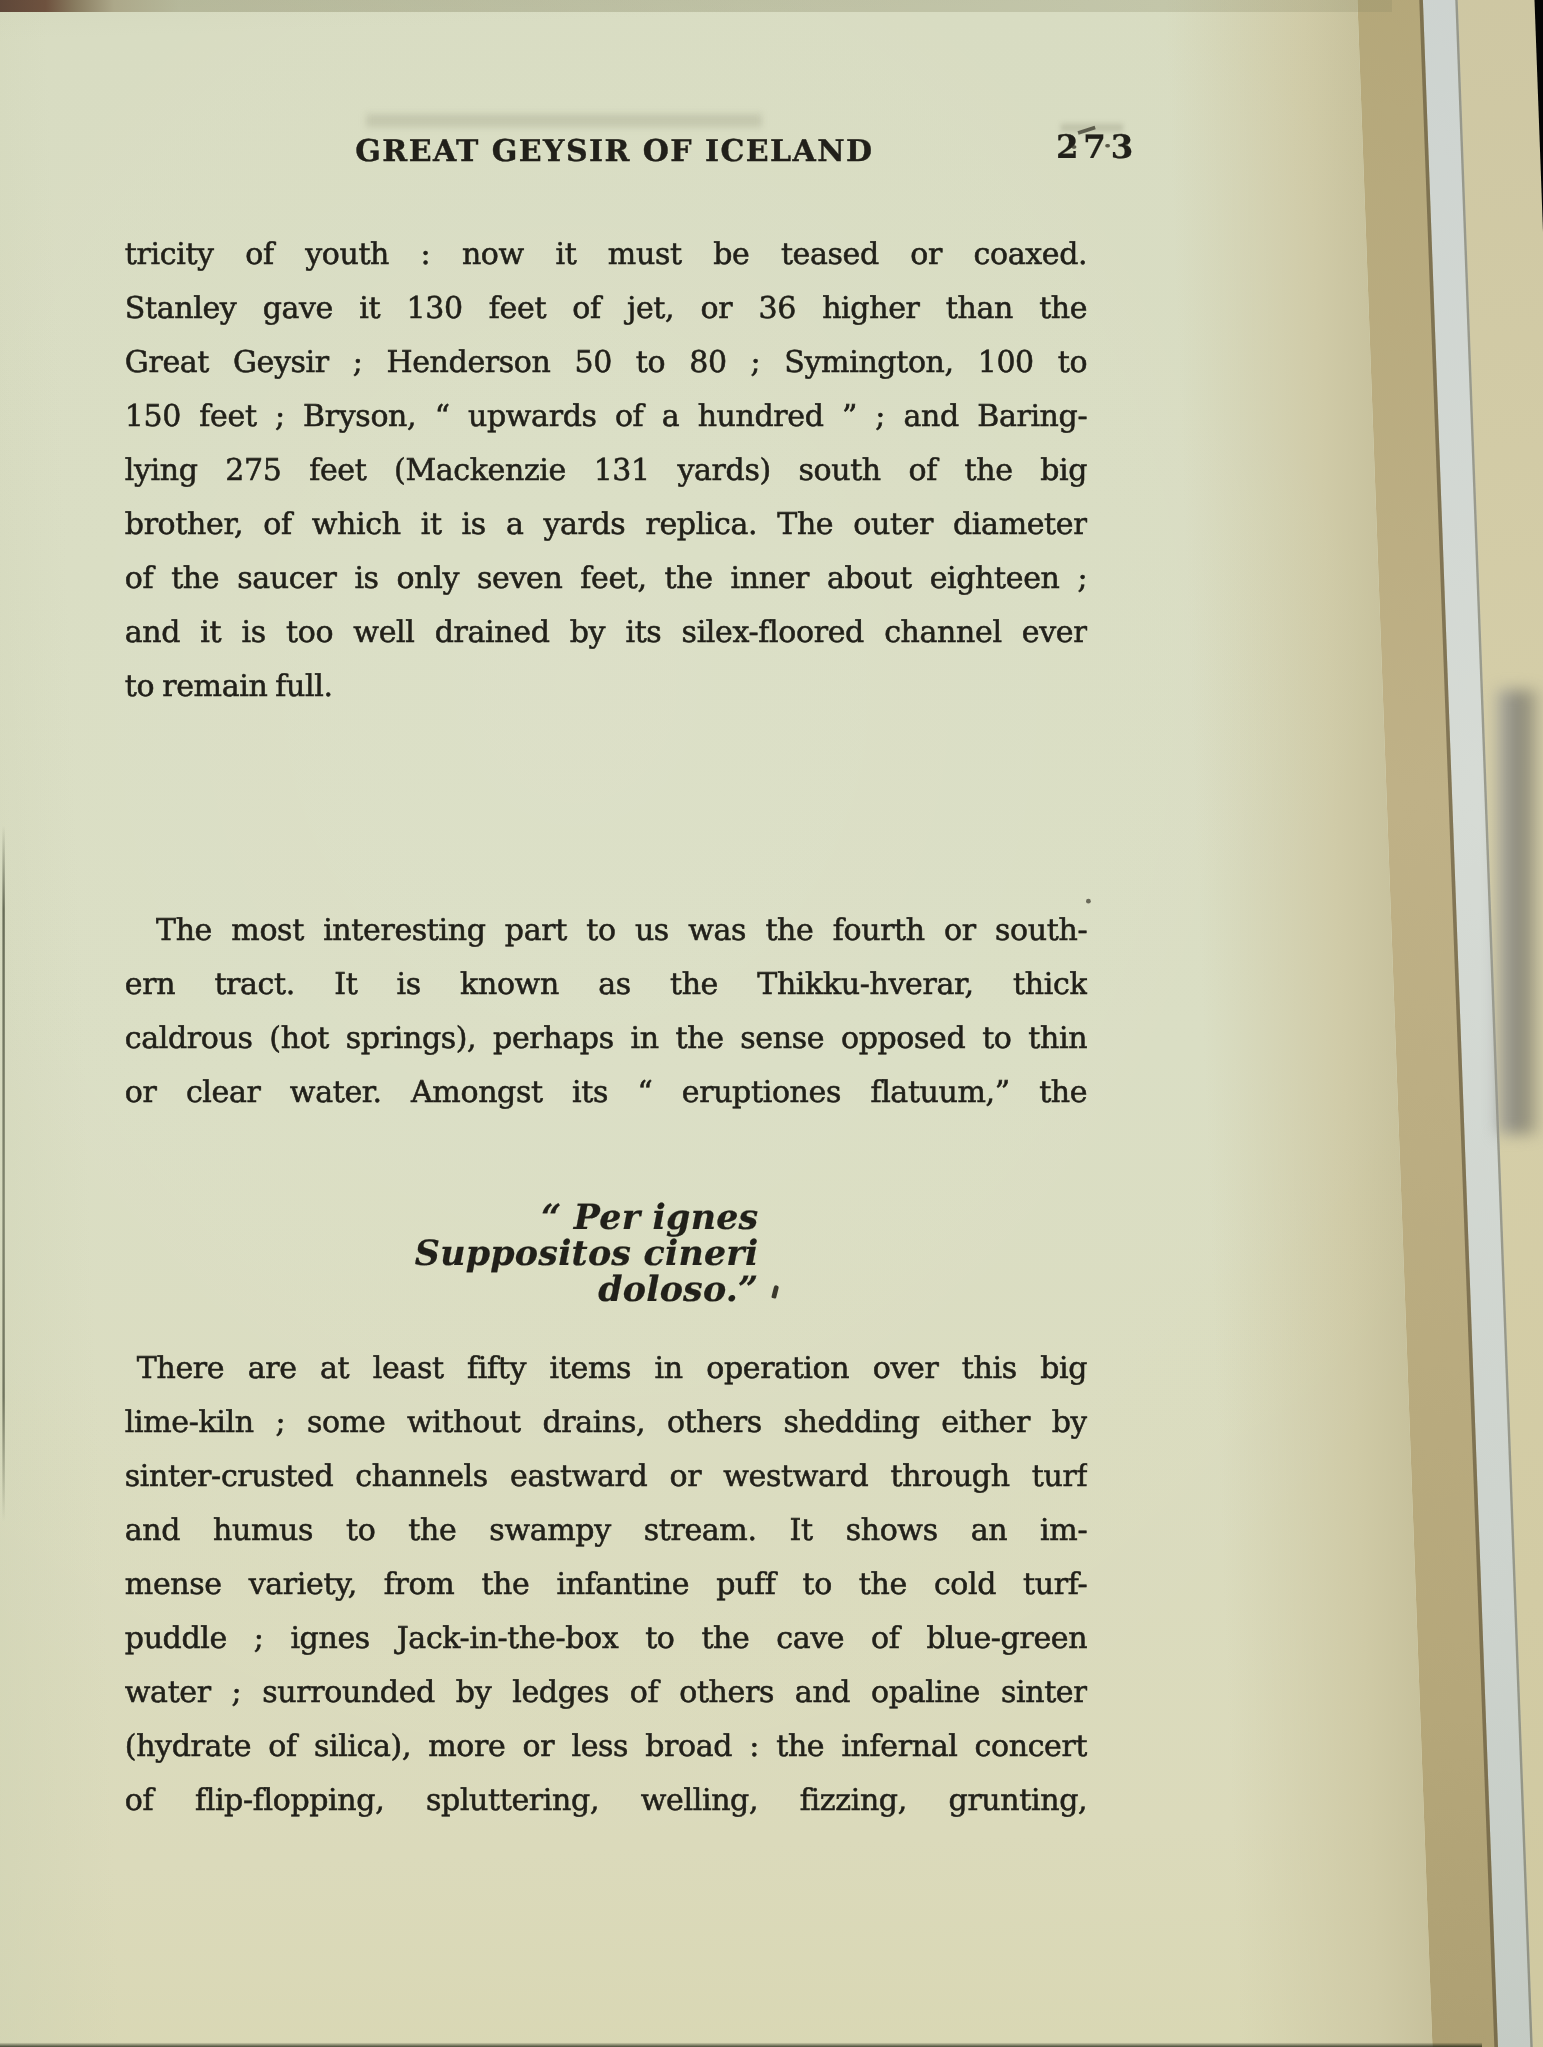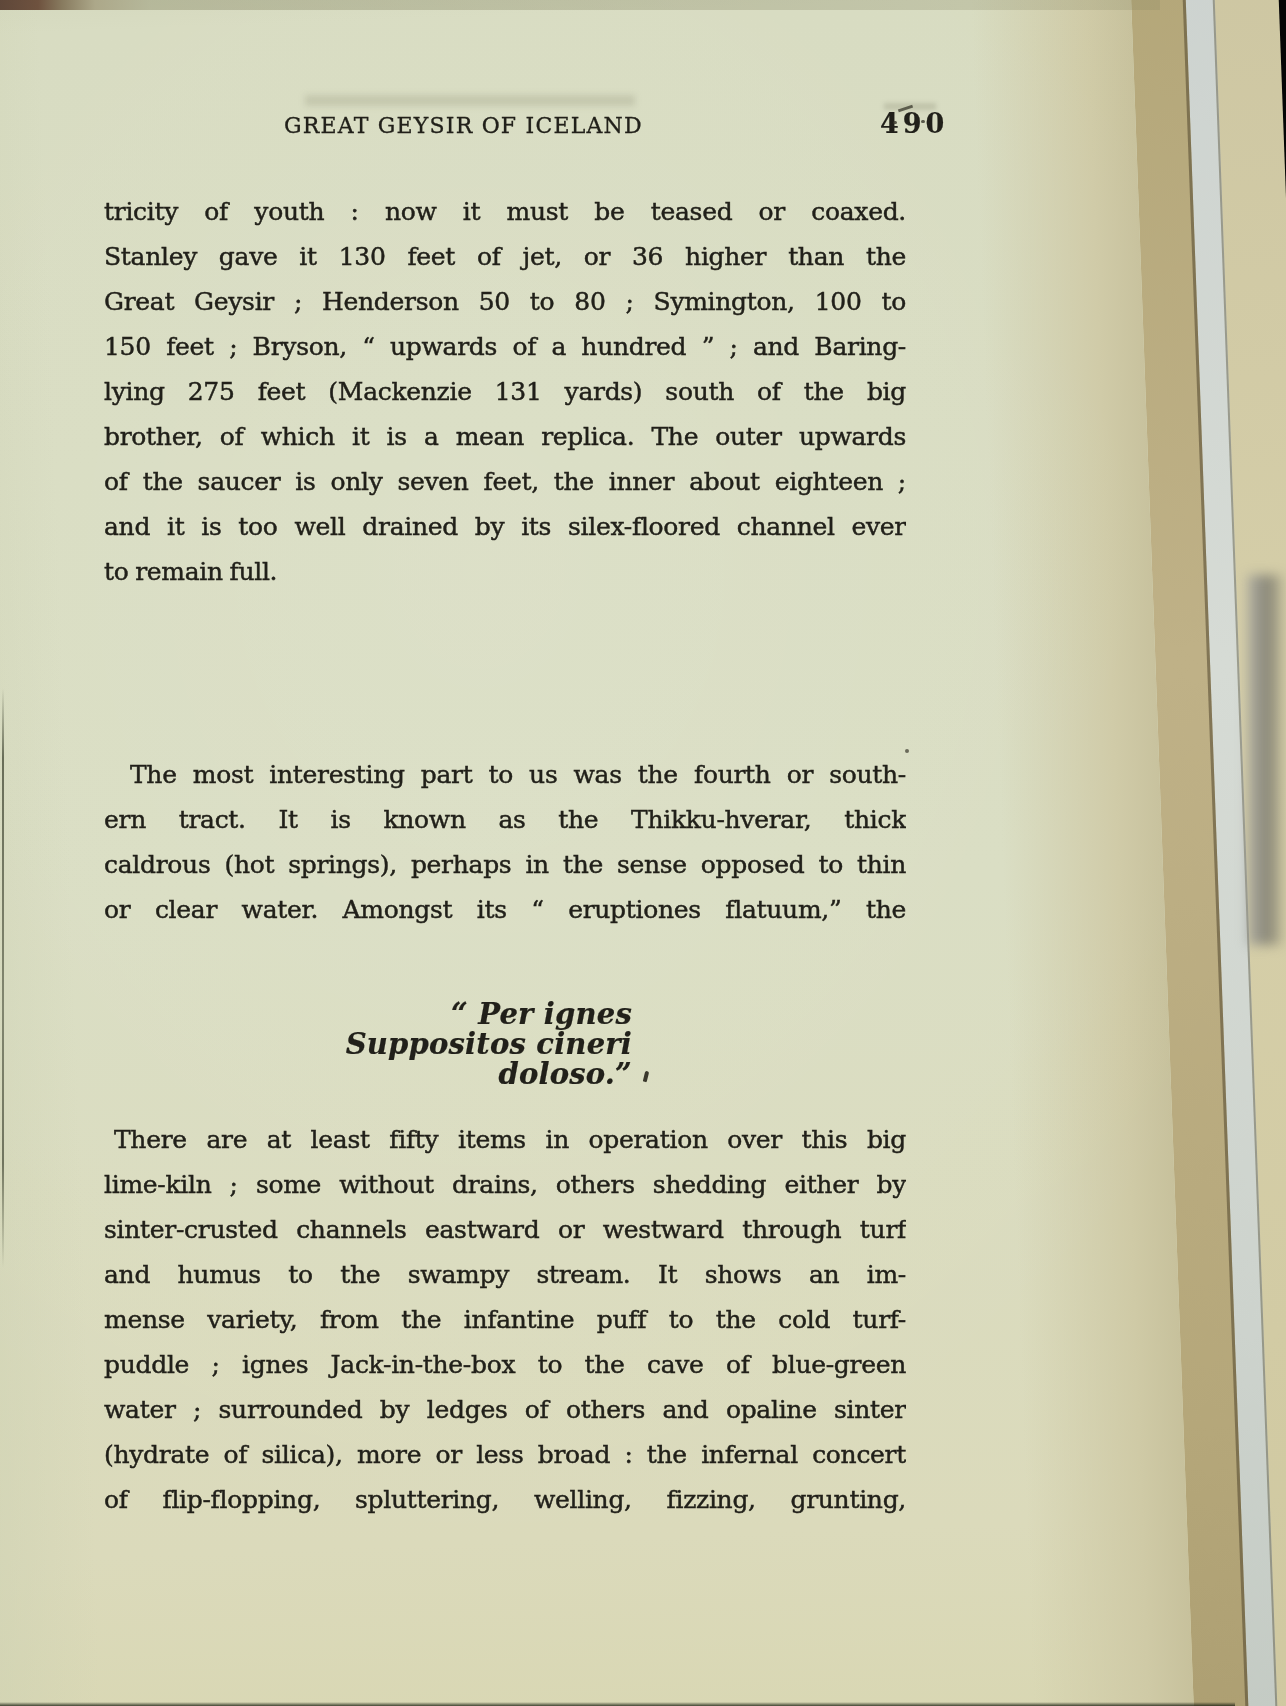--- a/index.html
+++ b/index.html
@@ -37,22 +37,22 @@
   #bottom-edge{position:absolute;left:0;bottom:0;width:1235px;height:4px;z-index:4;
     background:linear-gradient(180deg,rgba(0,0,0,0),rgba(28,33,18,.8));}
   
   .speck{position:absolute;z-index:11;background:#3a382c;}
   #ghost-header{position:absolute;left:305px;top:95px;width:330px;height:11px;z-index:9;
     background:rgba(115,115,90,.20);filter:blur(3px);}
   #ghost-number{position:absolute;left:884px;top:103px;width:52px;height:7px;z-index:9;
     background:rgba(110,108,85,.22);filter:blur(2px);}
   
   #text-layer{position:absolute;inset:0;z-index:10;color:#21201a;}
-  #header-title{position:absolute;left:284px;top:112px;
-    font-size:22px;font-weight:normal;letter-spacing:1.2px;line-height:28px;
+  #header-title{position:absolute;left:296px;top:112px;
+    font-size:25px;font-weight:bold;letter-spacing:1.2px;line-height:28px;
     -webkit-text-stroke:0.3px #23221b;}
   #page-number{position:absolute;left:880px;top:108px;
     font-size:27px;font-weight:bold;letter-spacing:4px;line-height:32px;
     -webkit-text-stroke:0.2px #23221b;}
   .para{position:absolute;left:104px;width:802px;}
   #para-1{top:189px;}
   #para-2{top:752px;}
   #para-3{top:1117px;}
   .line{
     width:802px;height:45px;line-height:45px;
@@ -80,29 +80,29 @@
 <div id="blur-artifact"></div>
 <div id="top-shade"></div>
 <div id="gutter-shadow"></div>
 <div id="bottom-edge"></div>
 <div id="ghost-header"></div>
 <div id="ghost-number"></div>
 
 <div id="text-layer">
 
   <div id="header-title">GREAT GEYSIR OF ICELAND</div>
-  <div id="page-number">490</div>
+  <div id="page-number">273</div>
 
   <div class="para" id="para-1">
     <div class="line">tricity of youth : now it must be teased or coaxed.</div>
     <div class="line">Stanley gave it 130 feet of jet, or 36 higher than the</div>
     <div class="line">Great Geysir ; Henderson 50 to 80 ; Symington, 100 to</div>
     <div class="line">150 feet ; Bryson, “ upwards of a hundred ” ; and Baring-</div>
     <div class="line">lying 275 feet (Mackenzie 131 yards) south of the big</div>
-    <div class="line">brother, of which it is a mean replica. The outer upwards</div>
+    <div class="line">brother, of which it is a yards replica. The outer diameter</div>
     <div class="line">of the saucer is only seven feet, the inner about eighteen ;</div>
     <div class="line">and it is too well drained by its silex-floored channel ever</div>
     <div class="line last">to remain full.</div>
   </div>
 
   <div class="para" id="para-2">
     <div class="line indent-md">The most interesting part to us was the fourth or south-</div>
     <div class="line">ern tract. It is known as the Thikku-hverar, thick</div>
     <div class="line">caldrous (hot springs), perhaps in the sense opposed to thin</div>
     <div class="line">or clear water. Amongst its “ eruptiones flatuum,” the</div>

